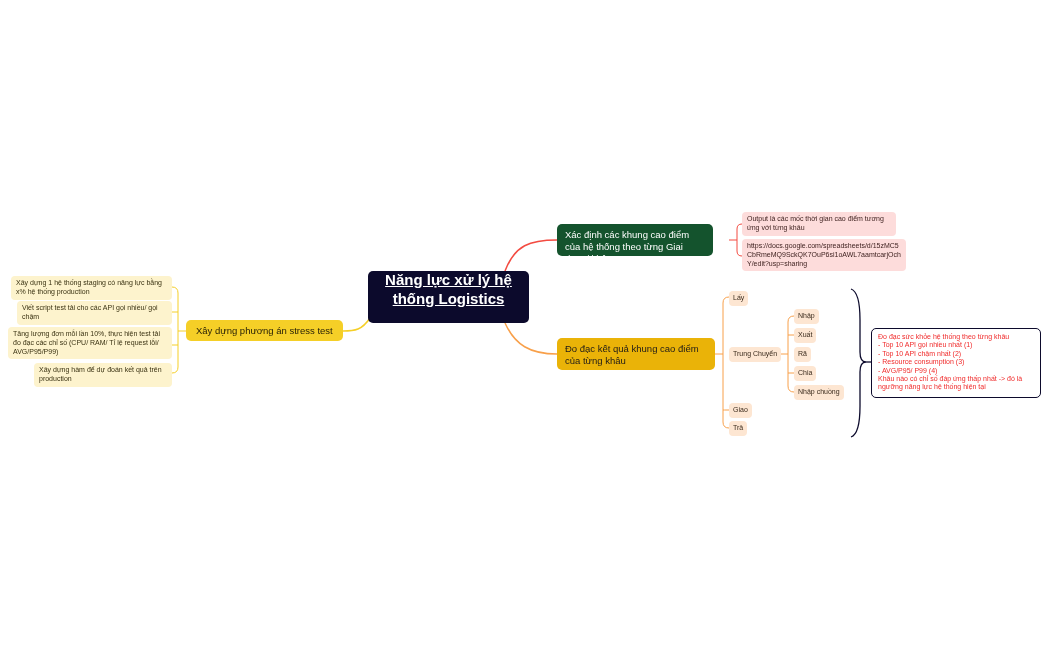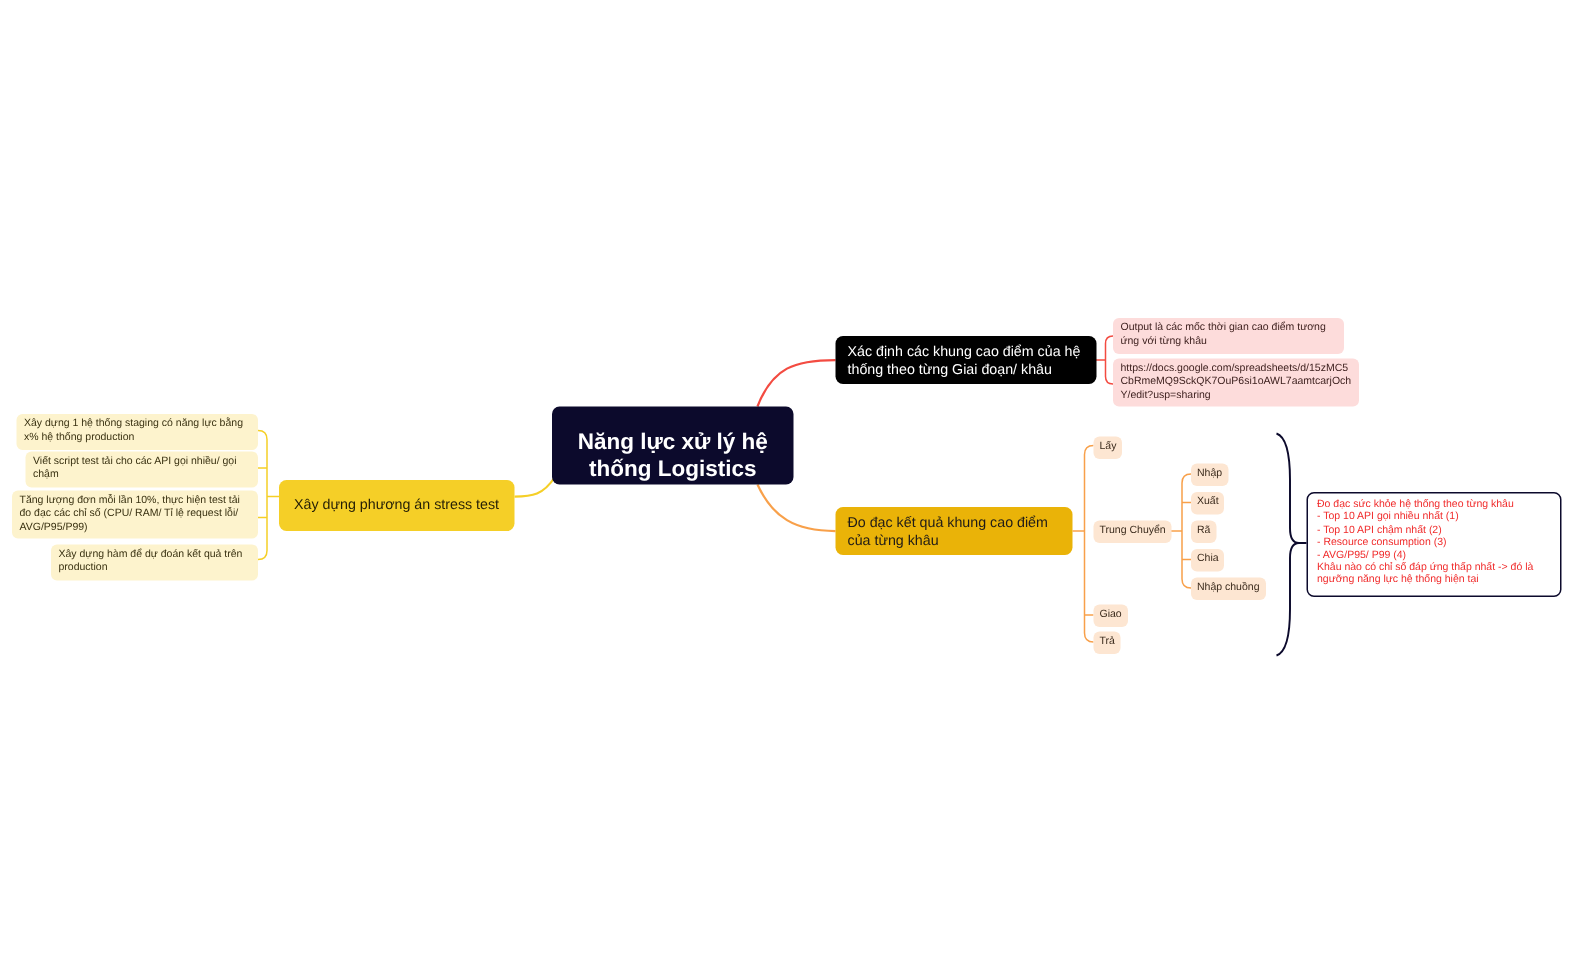--- a/index.html
+++ b/index.html
@@ -5,32 +5,32 @@
   html, body { margin:0; padding:0; }
   body {
     width:1050px; height:650px; background:#ffffff; position:relative; overflow:hidden;
     font-family: "Liberation Sans", "DejaVu Sans", sans-serif;
   }
   svg.lines { position:absolute; left:0; top:0; width:1050px; height:650px; pointer-events:none; }
   .node { position:absolute; box-sizing:border-box; line-height:1.25; }
   .root {
     left:368px; top:271px; width:161px; height:52px; background:#0c0a2c; color:#fff;
     border-radius:5px; font-size:15px; font-weight:bold; text-align:center;
-    display:flex; align-items:flex-end; justify-content:center; padding:0 10px;
+    display:flex; align-items:flex-start; justify-content:center; padding:0 10px;text-decoration:underline;
   }
   .b-red {
-    left:557px; top:224px; width:174px; height:32px; background:#000000; color:#fff;
+    left:557px; top:224px; width:156px; height:32px; background:#14532d; color:#fff;
     border-radius:5px; font-size:9.5px; padding:5px 8px;
   }
   .b-orange {
     left:557px; top:338px; width:158px; height:32px; background:#eab308; color:#1f1b18;
     border-radius:5px; font-size:9.5px; padding:5px 8px;
   }
   .b-yellow {
-    left:186px; top:320px; width:157px; height:34px; background:#f5cf27; color:#241e06;
+    left:186px; top:320px; width:157px; height:21px; background:#f5cf27; color:#241e06;
     border-radius:5px; font-size:9.5px; padding:4px 10px; display:flex; align-items:center;
   }
   .leaf-red {
     background:#fddcdb; color:#3a1d1b; border-radius:4px; font-size:7px; padding:3px 5px;
   }
   .leaf-or {
     background:#fde6d2; color:#3a2a1c; border-radius:4px; font-size:7px; padding:3px 4px;
   }
   .leaf-yl {
     background:#fdf3cd; color:#3a3212; border-radius:4px; font-size:7px; padding:3px 5px;

